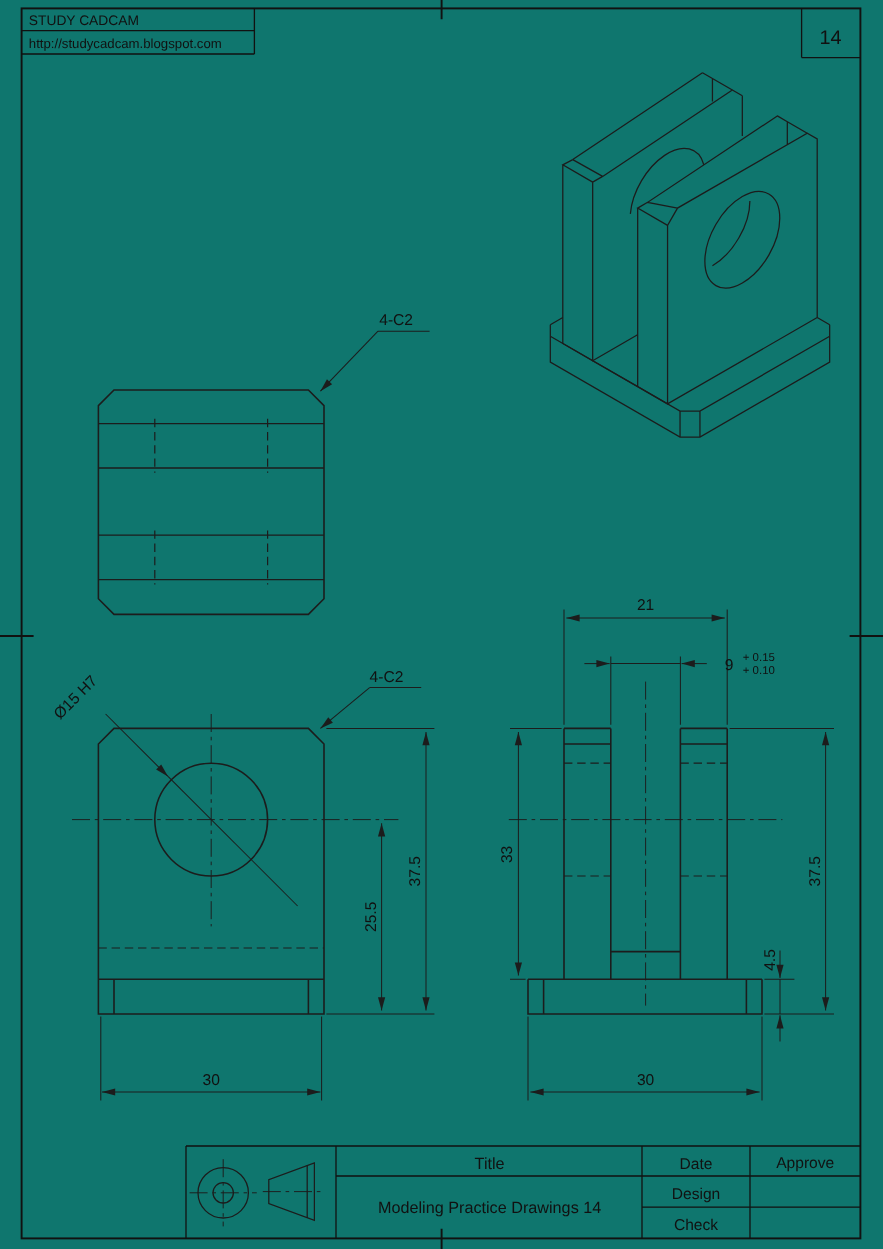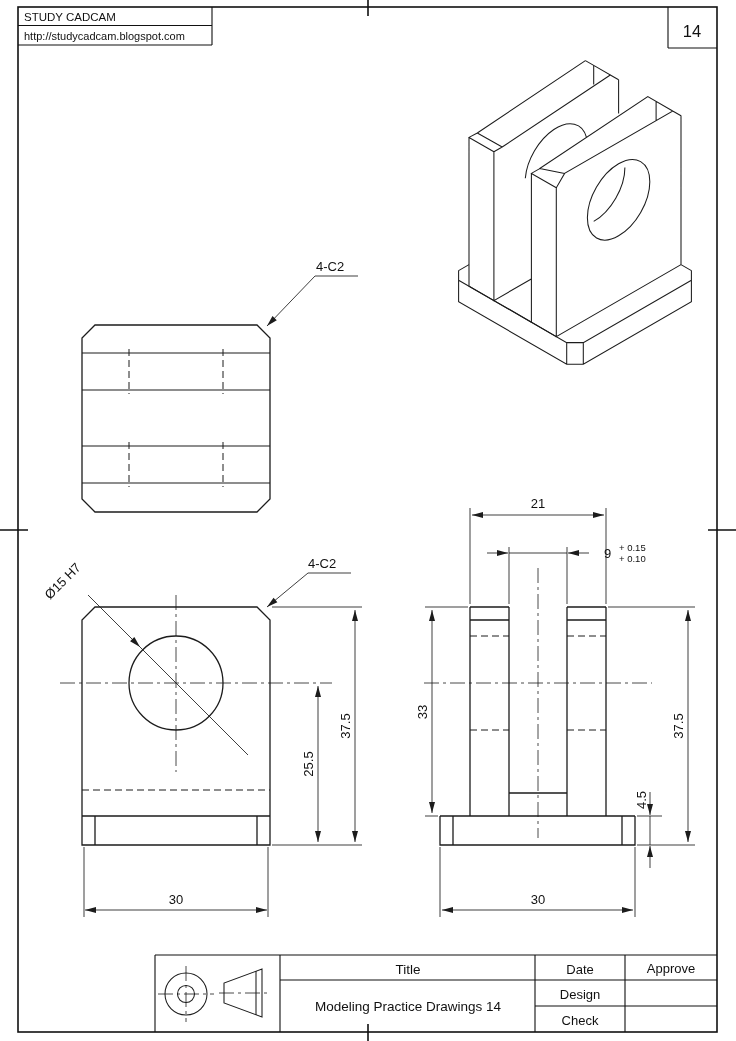--- a/index.html
+++ b/index.html
@@ -1,16 +1,16 @@
 <!DOCTYPE html>
 <html><head>
 <meta charset="utf-8">
 <style>
   html,body{margin:0;padding:0;background:#e8e8e8;}
-  .page{position:relative;width:736px;height:1041px;background:#ffffff;margin:0 auto;overflow:hidden;}
+  .page{position:relative;width:736px;height:1041px;background:#0f766e;margin:0 auto;overflow:hidden;}
   svg{position:absolute;left:0;top:0;}
   .ol{fill:none;stroke:#1c1c1c;stroke-width:1.3;stroke-linecap:butt;stroke-linejoin:miter;}
   .ol2{fill:none;stroke:#1c1c1c;stroke-width:1.05;}
   .hid{fill:none;stroke:#1c1c1c;stroke-width:1;stroke-dasharray:7 4;}
   .cl{fill:none;stroke:#1c1c1c;stroke-width:.8;stroke-dasharray:15 4 3 4;}
   .dim,.thin{fill:none;stroke:#1c1c1c;stroke-width:.85;}
   .bord{fill:none;stroke:#111;stroke-width:1.6;}
   .tb{fill:none;stroke:#111;stroke-width:1.1;}
   text{fill:#111;font-family:"Liberation Sans",sans-serif;}
   .t9{font-size:9.5px;}

